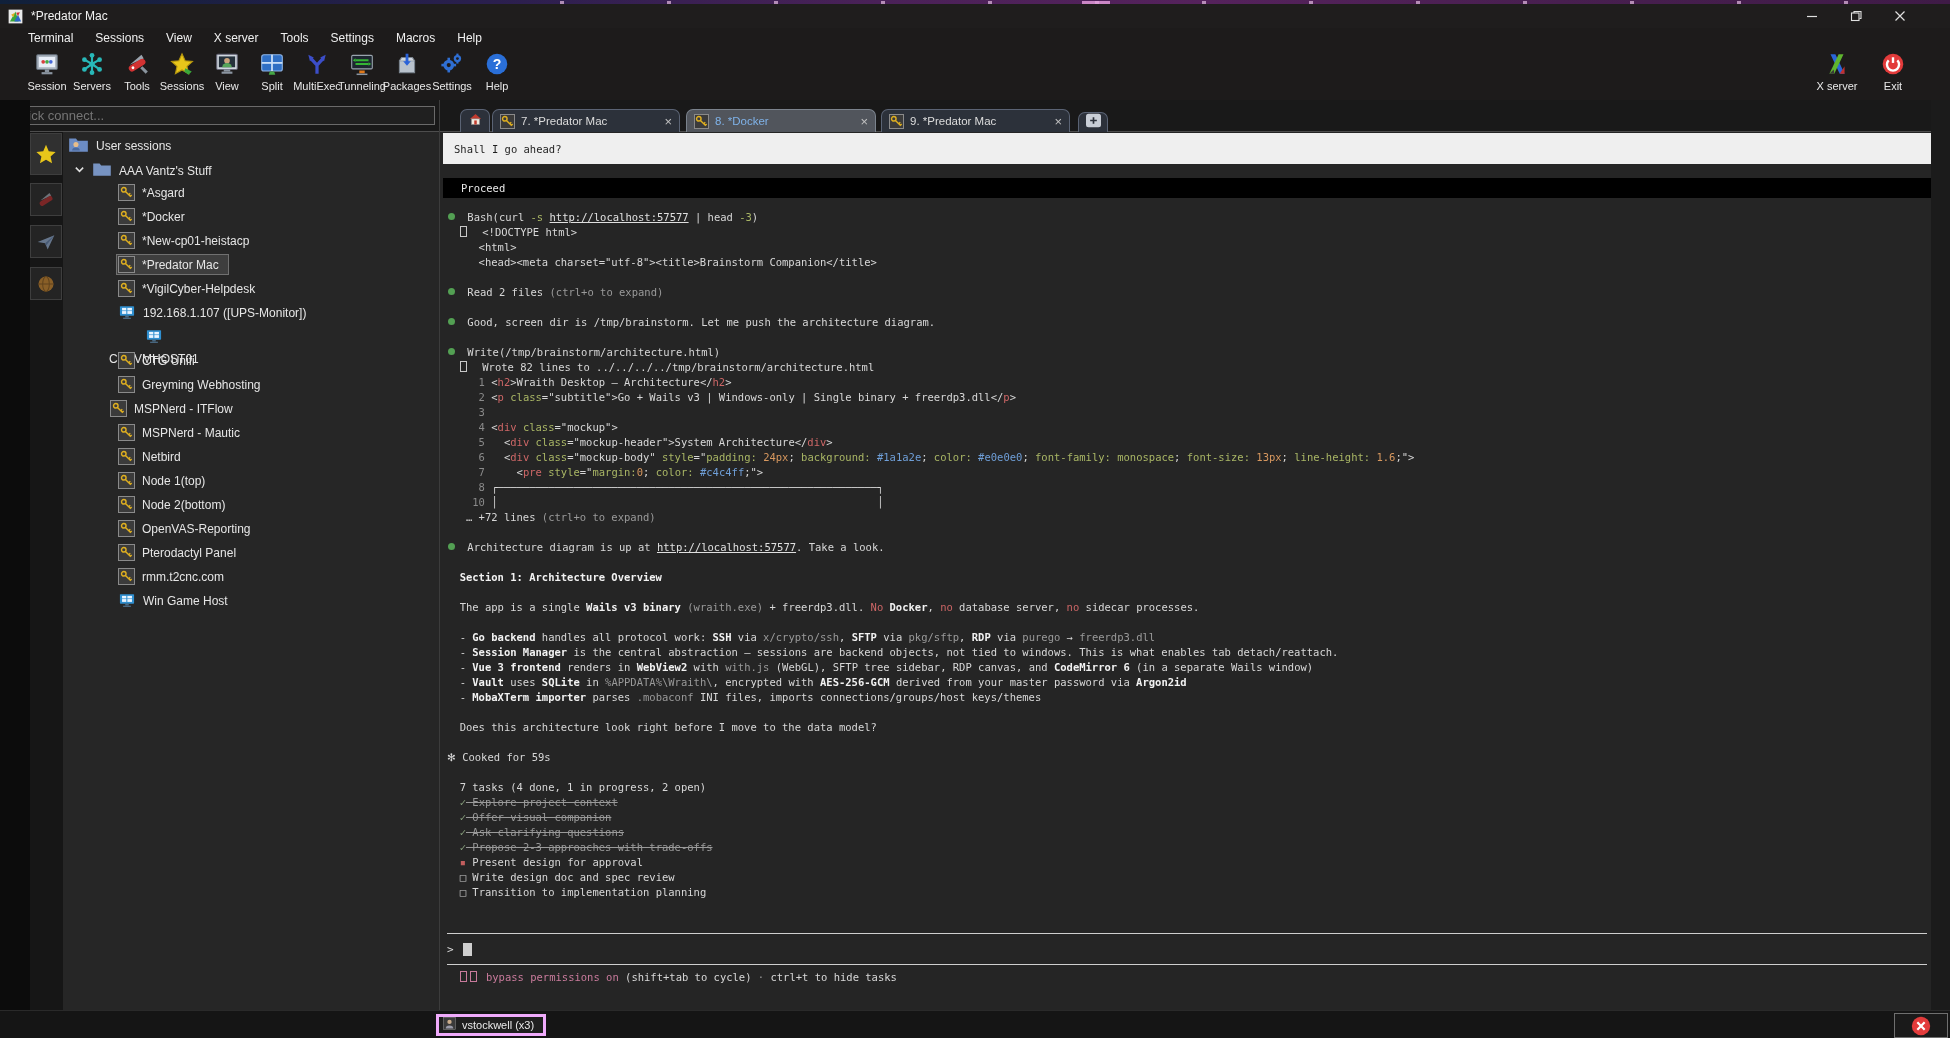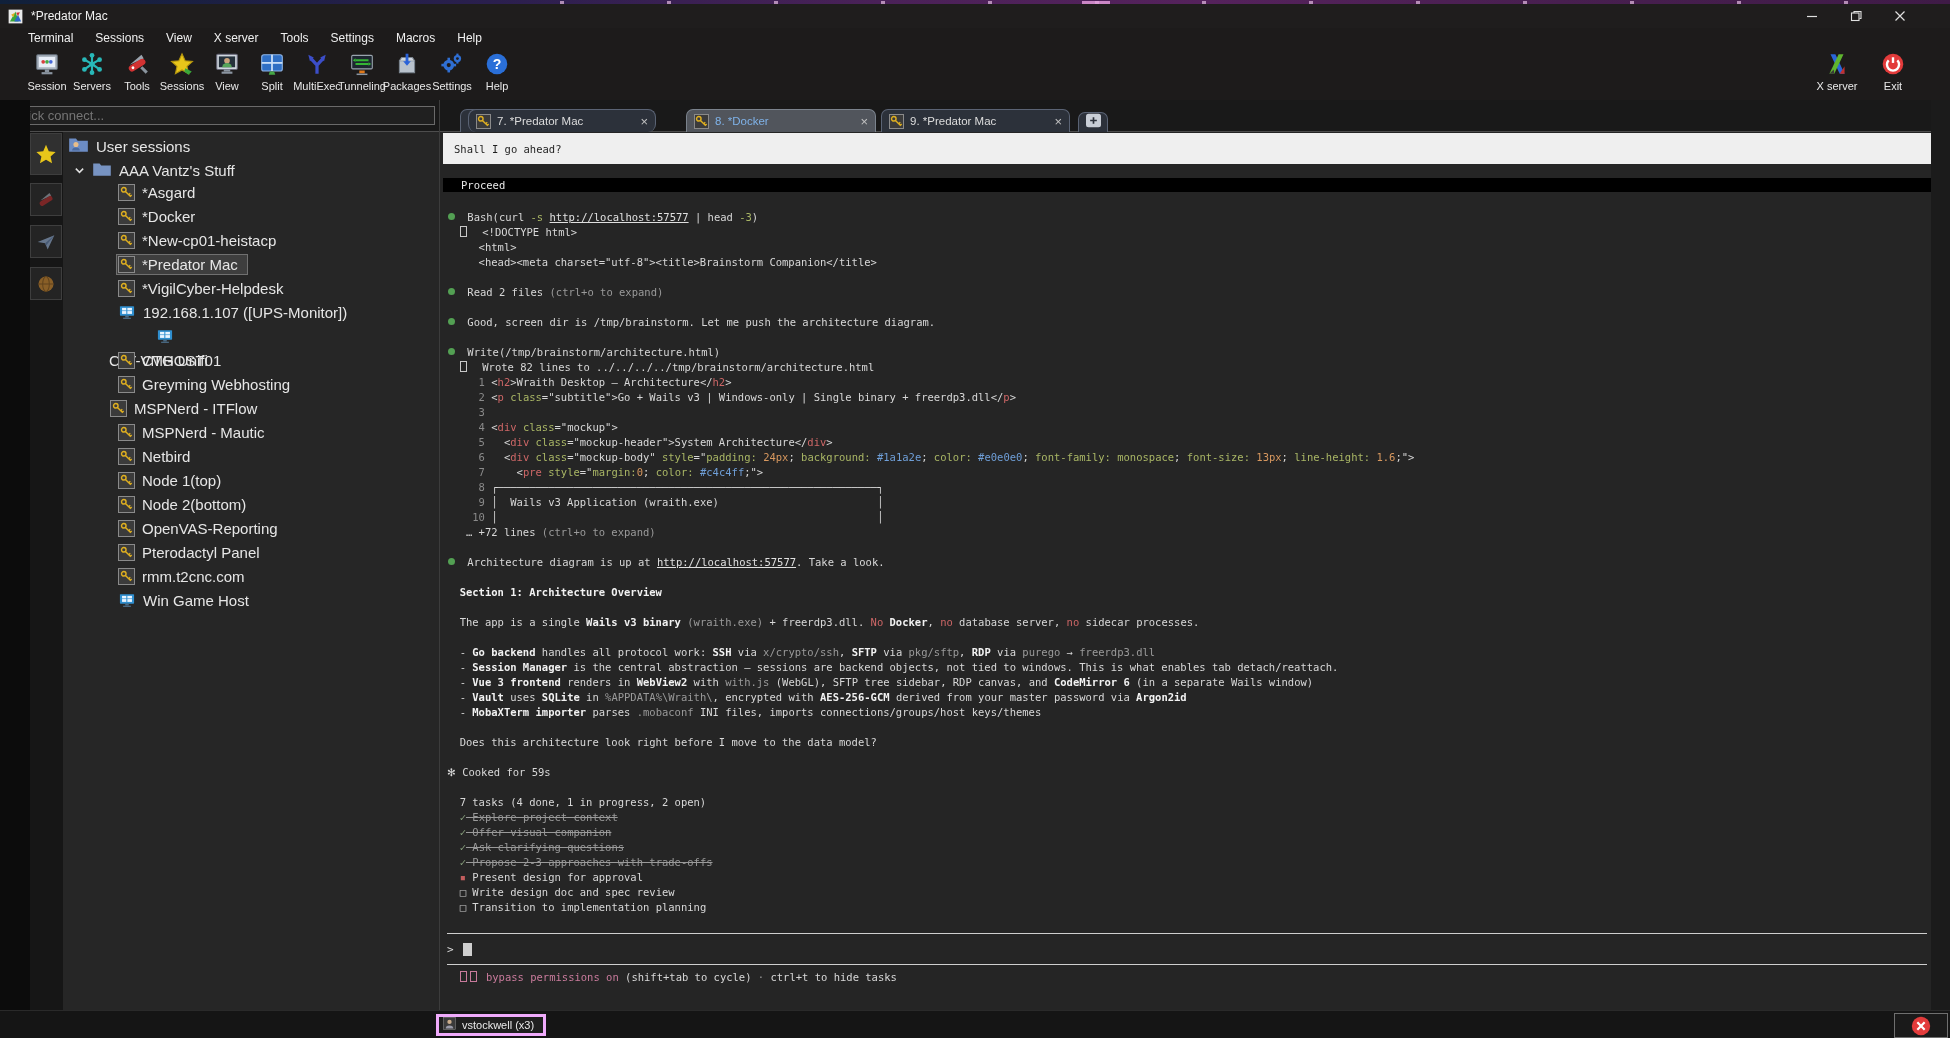--- a/index.html
+++ b/index.html
@@ -27,30 +27,30 @@
   .tab .tlbl{font-size:11.5px;color:#dcdcdc;flex:1;white-space:nowrap;overflow:hidden;}
   .tab.active{background:#51555c;border-color:#7a828c;}
   .tab .tclose{color:#c2c2c2;font-size:13px;line-height:13px;}
   
   #blackcol{position:absolute;left:0;top:100px;width:30px;height:910px;background:#0c0c0c;}
   #rail{position:absolute;left:30px;top:132px;width:33px;height:878px;background:#161616;}
   .railbox{position:absolute;left:0;width:32px;background:#242424;border:1px solid #3e3e3e;box-sizing:border-box;display:flex;align-items:center;justify-content:center;}
   .railbox.activebox{background:#303030;}
   .railbox.dim svg{opacity:.62;}
   #tree{position:absolute;left:63px;top:132px;width:376px;height:878px;background:#262626;}
-  .trow{position:absolute;display:inline-flex;align-items:center;gap:7px;color:#e6e6e6;font-size:15px;white-space:nowrap;text-align:center;}
+  .trow{position:absolute;display:inline-flex;align-items:center;gap:7px;color:#e6e6e6;font-size:12px;white-space:nowrap;text-align:center;}
   .trow.sel{background:#3e3e3e;border:1px solid #707070;padding:1px 9px 1px 1px;margin:-2px 0 0 -2px;}
   .keybox{width:17px;height:17px;background:#3b3b3b;border:1px solid #8a8a8a;box-sizing:border-box;display:flex;align-items:center;justify-content:center;}
   #sidebarborder{position:absolute;left:439px;top:100px;width:1px;height:910px;background:#3c3c3c;}
   
   #terminal{position:absolute;left:440px;top:132px;width:1491px;height:878px;background:#252525;font-family:"DejaVu Sans Mono","DejaVu Sans",monospace;}
   #gutter{position:absolute;left:1931px;top:100px;width:19px;height:910px;background:#1b1b1b;}
   #paperclip{position:absolute;left:1927px;top:104px;}
   #dlg{position:absolute;left:3px;top:1px;width:1488px;height:31px;background:#efefef;color:#1f1f1f;font-size:10.5px;display:flex;align-items:center;padding-left:11px;box-sizing:border-box;}
-  #proceedbar{position:absolute;left:3px;top:46px;width:1488px;height:14px;background:#000;color:#e9e9e9;font-size:10.5px;display:flex;align-items:center;padding-left:18px;box-sizing:border-box;}
+  #proceedbar{position:absolute;left:3px;top:46px;width:1488px;height:20px;background:#000;color:#e9e9e9;font-size:10.5px;display:flex;align-items:center;padding-left:18px;box-sizing:border-box;}
   #tlines{position:absolute;left:0;top:78px;right:0;padding-left:7px;}
   .tl{height:15px;line-height:15px;font-size:10.5px;white-space:pre;color:#d8d8d8;}
   .tl span{white-space:pre;}
   .d{color:#d8d8d8}.b{color:#f2f2f2;font-weight:bold}.gy{color:#9a9a9a}.gn{color:#a9b665}
   .rd{color:#cc6666}.or{color:#d8985f}.bl{color:#6f9fd8}.ln{color:#8a8a8a}
   .un{color:#e0e0e0;text-decoration:underline}.pk{color:#c97b9c}
   .st{color:#9a9a9a;text-decoration:line-through}.ck{color:#8aa37e}
   .sq{color:#c25e5e}.osq{color:#c9c9c9}.ast{color:#d8d8d8;font-family:"DejaVu Sans","DejaVu Sans Mono",monospace}
   .bu{display:inline-block;width:7px;height:7px;border-radius:50%;background:#53a053;margin:0 6px 1px 1px;}
   .mg,.mgp{display:inline-block;width:7px;height:11px;border:1px solid #c9c9c9;box-sizing:border-box;vertical-align:-1px;margin-right:3px;overflow:hidden;color:transparent;font-size:1px;}
@@ -550,21 +550,20 @@
         <div class="tl"><span class="bu"></span><span class="d"> Write(/tmp/brainstorm/architecture.html)</span></div>
         <div class="tl"><span class="d">  </span><span class="mg">⎿</span><span class="d">  Wrote 82 lines to ../../../../tmp/brainstorm/architecture.html</span></div>
         <div class="tl"><span class="ln">     1 </span><span class="d">&lt;</span><span class="rd">h2</span><span class="d">&gt;Wraith Desktop — Architecture&lt;/</span><span class="rd">h2</span><span class="d">&gt;</span></div>
         <div class="tl"><span class="ln">     2 </span><span class="d">&lt;</span><span class="rd">p</span><span class="d"> </span><span class="gn">class</span><span class="d">="subtitle"&gt;Go + Wails v3 | Windows-only | Single binary + freerdp3.dll&lt;/</span><span class="rd">p</span><span class="d">&gt;</span></div>
         <div class="tl"><span class="ln">     3</span></div>
         <div class="tl"><span class="ln">     4 </span><span class="d">&lt;</span><span class="rd">div</span><span class="d"> </span><span class="gn">class</span><span class="d">="mockup"&gt;</span></div>
         <div class="tl"><span class="ln">     5 </span><span class="d">  &lt;</span><span class="rd">div</span><span class="d"> </span><span class="gn">class</span><span class="d">="mockup-header"&gt;System Architecture&lt;/</span><span class="rd">div</span><span class="d">&gt;</span></div>
         <div class="tl"><span class="ln">     6 </span><span class="d">  &lt;</span><span class="rd">div</span><span class="d"> </span><span class="gn">class</span><span class="d">="mockup-body" </span><span class="gn">style</span><span class="d">="</span><span class="gn">padding:</span><span class="or"> 24px</span><span class="d">; </span><span class="gn">background:</span><span class="bl"> #1a1a2e</span><span class="d">; </span><span class="gn">color:</span><span class="bl"> #e0e0e0</span><span class="d">; </span><span class="gn">font-family: monospace</span><span class="d">; </span><span class="gn">font-size:</span><span class="or"> 13px</span><span class="d">; </span><span class="gn">line-height:</span><span class="or"> 1.6</span><span class="d">;"&gt;</span></div>
         <div class="tl"><span class="ln">     7 </span><span class="d">    &lt;</span><span class="rd">pre</span><span class="d"> </span><span class="gn">style</span><span class="d">="</span><span class="gn">margin:</span><span class="or">0</span><span class="d">; </span><span class="gn">color:</span><span class="bl"> #c4c4ff</span><span class="d">;"&gt;</span></div>
         <div class="tl"><span class="ln">     8 </span><span class="d">┌────────────────────────────────────────────────────────────┐</span></div>
-        <div class="tl"><span class="ln">     9 </span><span class="d">│  Wails v3 Application (wraith.exe)                         │</span></div>
         <div class="tl"><span class="ln">    10 </span><span class="d">│                                                            │</span></div>
         <div class="tl"><span class="d">   … +72 lines </span><span class="gy">(ctrl+o to expand)</span></div>
         <div class="tl"></div>
         <div class="tl"><span class="bu"></span><span class="d"> Architecture diagram is up at </span><span class="un">http://localhost:57577</span><span class="d">. Take a look.</span></div>
         <div class="tl"></div>
         <div class="tl"><span class="d">  </span><span class="b">Section 1: Architecture Overview</span></div>
         <div class="tl"></div>
         <div class="tl"><span class="d">  The app is a single </span><span class="b">Wails v3 binary</span><span class="d"> </span><span class="gy">(wraith.exe)</span><span class="d"> + freerdp3.dll. </span><span class="rd">No</span><span class="d"> </span><span class="b">Docker</span><span class="d">, </span><span class="rd">no</span><span class="d"> database server, </span><span class="rd">no</span><span class="d"> sidecar processes.</span></div>
         <div class="tl"></div>
         <div class="tl"><span class="d">  - </span><span class="b">Go backend</span><span class="d"> handles all protocol work: </span><span class="b">SSH</span><span class="d"> via </span><span class="gy">x/crypto/ssh</span><span class="d">, </span><span class="b">SFTP</span><span class="d"> via </span><span class="gy">pkg/sftp</span><span class="d">, </span><span class="b">RDP</span><span class="d"> via </span><span class="gy">purego</span><span class="d"> → </span><span class="gy">freerdp3.dll</span></div>
@@ -610,21 +609,21 @@
         </svg>
       </div>
   </div>
 <div class="tab" style="left: 460px; width: 30px; top: 109px; position: absolute; justify-content: center;">
       <span><svg width="15" height="15" viewBox="0 0 24 24">
           <polygon points="12,3 3,11 21,11" fill="#c23b2e"></polygon>
           <rect x="5.5" y="11" width="13" height="9" fill="#efe9dd" stroke="#8a8a8a"></rect>
           <rect x="10" y="13.5" width="4" height="6.5" fill="#c23b2e"></rect>
         </svg></span>
     </div>
-    <div class="tab" style="left: 468px; width: 188px; top: 109px; position: absolute; border-radius: 8px;">
+    <div class="tab" style="left: 492px; width: 188px; top: 109px; position: absolute;">
       <span class="keybox" style="width: 15px; height: 15px;">
         <svg width="13" height="13" viewBox="0 0 24 24">
           <circle cx="7" cy="7" r="4.2" stroke="#e0b020" stroke-width="2.6" fill="none"></circle>
           <path d="M10 10 L20 20 M16 16 l3 -2.6 M19 19 l2.6 -2.2" stroke="#e0b020" stroke-width="2.6" fill="none"></path>
         </svg>
       </span>
       <span class="tlbl">7. *Predator Mac</span>
       <span class="tclose">×</span>
     </div>
     <div class="tab active" style="left: 686px; width: 190px; top: 109px; position: absolute;">

